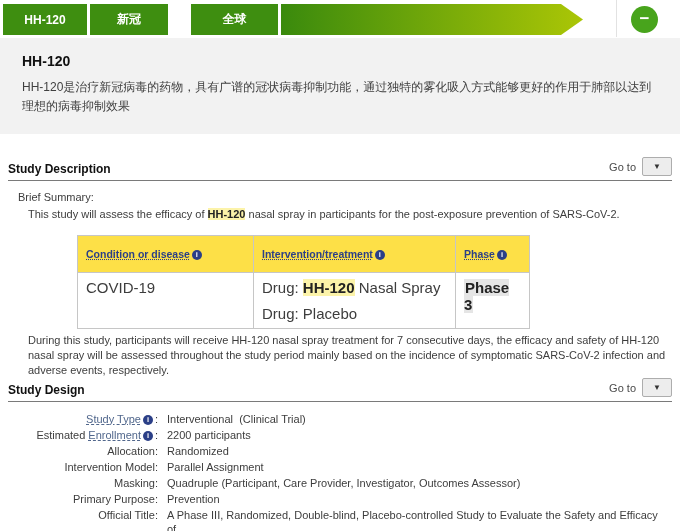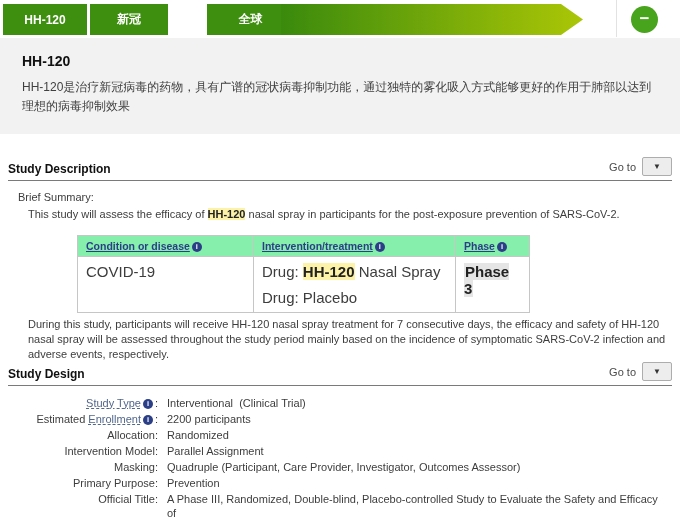--- a/index.html
+++ b/index.html
@@ -10,21 +10,21 @@
   }
   
   .topbar { position:relative; height:38px; background:#fff; }
   .seg {
     position:absolute; top:4px; height:31px; background:#3e8e10; color:#fff;
     font-weight:bold; font-size:12px; display:flex; align-items:center; justify-content:center;
     cursor:pointer;
   }
   .seg1 { left:3px;  width:84px; }
   .seg2 { left:90px; width:78px; }
-  .seg3 { left:207px; width:87px; }
+  .seg3 { left:191px; width:87px; }
   .arrow {
     position:absolute; left:281px; top:4px; width:302px; height:31px;
     background:linear-gradient(to right,#3a8a0d,#abc606);
     clip-path:polygon(0 0, calc(100% - 22px) 0, 100% 50%, calc(100% - 22px) 100%, 0 100%);
   }
   .topbar-divider { position:absolute; left:616px; top:0; width:1px; height:37px; background:#e2e2e2; }
   .minus-btn {
     position:absolute; left:631px; top:6px; width:27px; height:27px; border-radius:50%;
     background:#48a41c; color:#fff; display:flex; align-items:center; justify-content:center;
     font-size:17px; font-weight:bold; cursor:pointer; line-height:1;
@@ -50,21 +50,21 @@
     display:flex; align-items:center; justify-content:center; font-size:8px; color:#333; cursor:pointer;
   }
   
   .sub-label { margin:10px 0 0 10px; color:#3d3d3d; }
   .sub-text  { margin:4px 0 0 20px; line-height:15px; color:#3d3d3d; max-width:645px; }
   .hl { background:#fcf3a9; font-weight:bold; color:#222; }
   
   .cond-table { margin:13px 0 0 69px; border-collapse:collapse; width:452px; table-layout:fixed; }
   .cond-table th, .cond-table td { border:1px solid #c6c6c6; text-align:left; vertical-align:top; }
   .cond-table th {
-    background:#86efac; padding:4px 8px; font-size:10.5px; color:#2b3f87; font-weight:bold;text-decoration:underline;
+    background:#fde047; padding:12px 8px; font-size:10.5px; color:#2b3f87; font-weight:bold;
   }
   .cond-table th .th-text { text-decoration:underline; text-decoration-style:dotted; cursor:pointer; }
   .cond-table td { padding:6px 8px; font-size:15px; }
   .col-cond { width:176px; } .col-int { width:202px; } .col-phase { width:74px; }
   .int-line + .int-line { margin-top:9px; }
   .phase-val { font-weight:bold; background:#e5e5e5; color:#222; padding:0 1px; }
   
   .info-icon {
     display:inline-block; width:10px; height:10px; border-radius:50%; background:#2b3f87;
     color:#fff; font-size:7.5px; font-weight:bold; text-align:center; line-height:10px;

